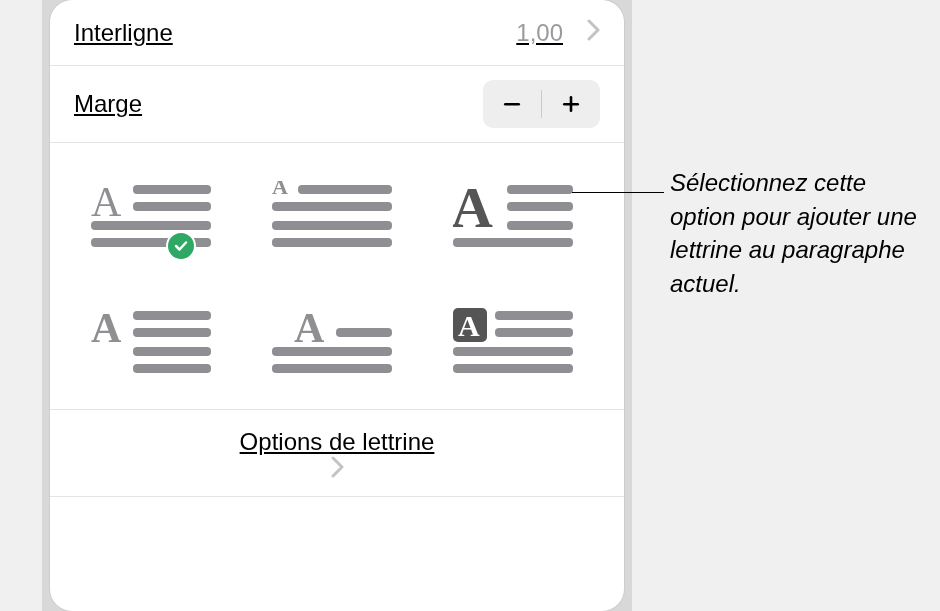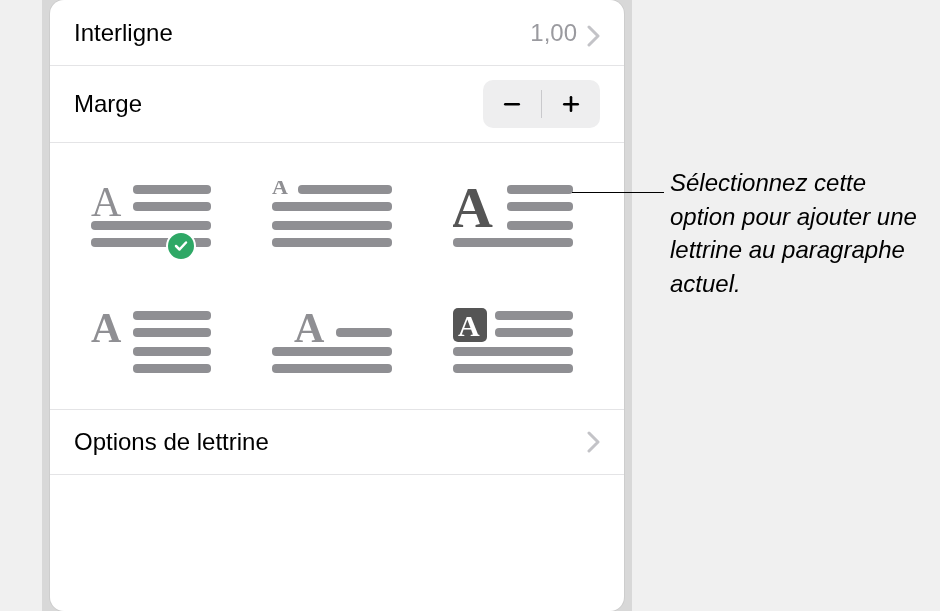--- a/index.html
+++ b/index.html
@@ -14,43 +14,44 @@
       position: absolute;
       left: 42px;
       top: 0;
       width: 590px;
       height: 611px;
       background: #d8d8d8;
       padding: 0 8px;
     }
     .panel {
       background: #fff;
-      border-radius: 14px;
+      border-radius: 22px;
       width: 100%;
       height: 611px;
       overflow: hidden;
       box-shadow: 0 0 0 1px rgba(0,0,0,0.05);
+      text-decoration: underline;
     }
     .row {
       display: flex;
       align-items: center;
       justify-content: space-between;
       padding: 14px 24px;
       border-bottom: 1px solid #e4e4e6;
       min-height: 66px;
     }
     .row-label {
       font-size: 24px;
       color: #000;
       font-weight: 400;
     }
     .row-right {
       display: flex;
-      align-items: flex-end;
-      gap: 10px;
+      align-items: flex-start;
+      gap: 24px;
     }
     .value-text {
       font-size: 24px;
       color: #9a9a9f;
     }
     .chevron {
       display: inline-flex;
       align-items: center;
       justify-content: center;
     }
@@ -126,20 +127,21 @@
       display: flex;
       align-items: center;
       justify-content: center;
     }
     .options-row {
       display: flex;
       align-items: center;
       justify-content: space-between;
       padding: 18px 24px;
       border-bottom: 1px solid #e4e4e6;
+      flex-direction: column;
     }
     .callout {
       position: absolute;
       left: 670px;
       top: 166px;
       width: 260px;
       font-size: 24px;
       line-height: 1.4;
       color: #000;
       font-style: italic;

